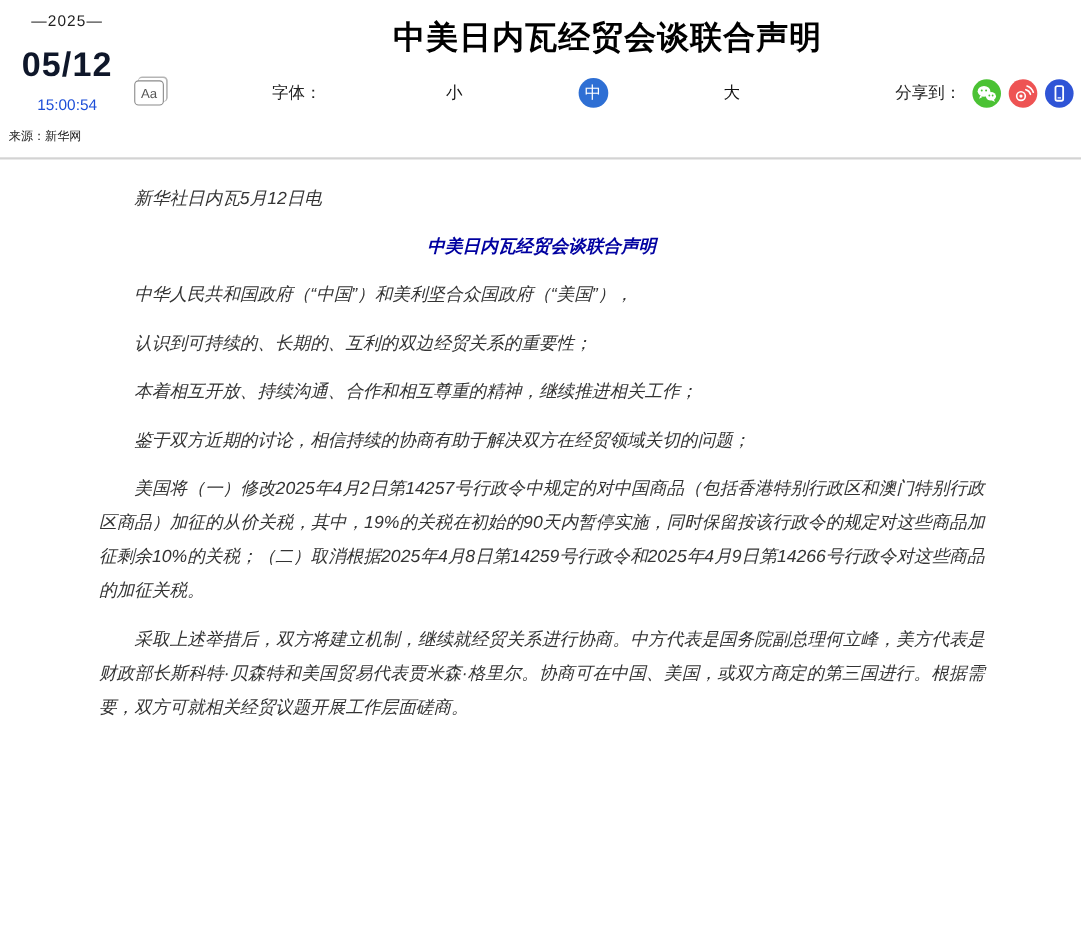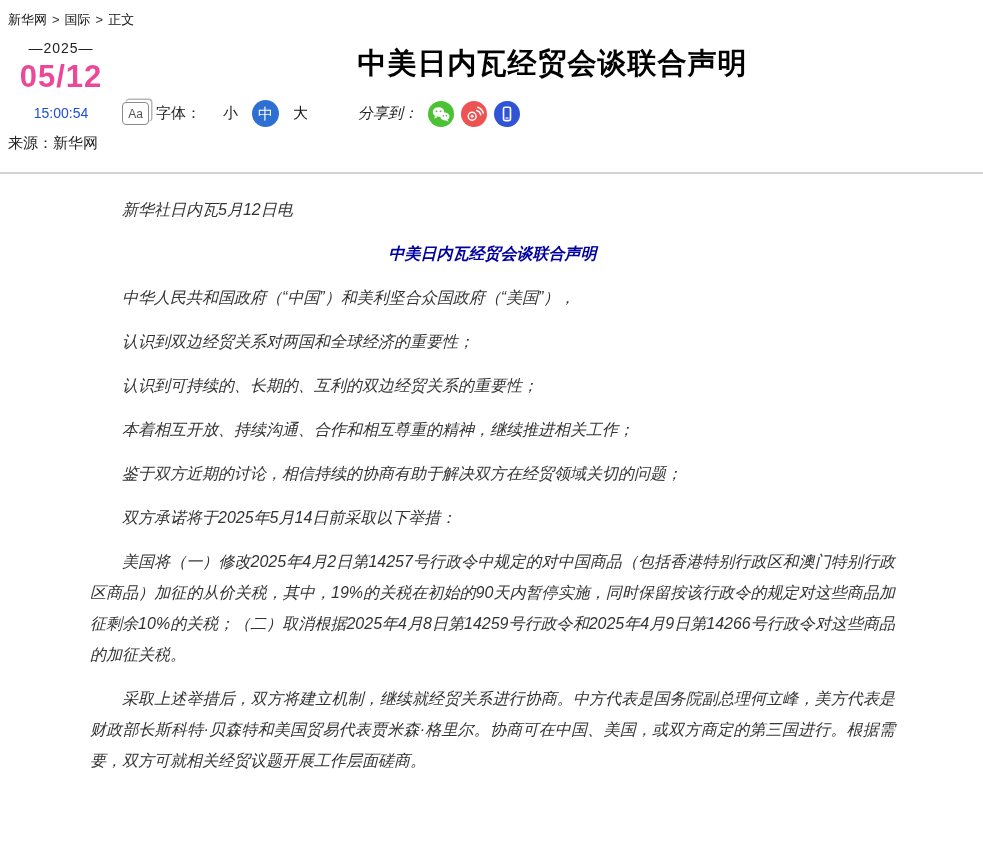--- a/index.html
+++ b/index.html
@@ -8,59 +8,56 @@
 
   
   .breadcrumb{padding:11px 0 0 8px;font-size:13px;color:#111;}
   .breadcrumb .crumb{cursor:pointer;}
   .breadcrumb .sep{margin:0 5px;color:#333;}
 
   
   .header-row{display:flex;margin-top:4px;min-height:134px;}
   .date-block{width:122px;flex:none;text-align:center;}
   .date-year{font-size:14px;color:#222;margin-top:7px;letter-spacing:1px;}
-  .date-big{font-size:31px;font-weight:bold;color:#ec4899;margin-top:3px;letter-spacing:1px;}
+  .date-big{font-size:31px;font-weight:bold;color:#0f172a;margin-top:14px;letter-spacing:1px;}
   .date-time{font-size:14px;color:#1d4ed8;margin-top:10px;}
-  .date-source{font-size:15px;color:#222;margin-top:13px;text-align:left;padding-left:8px;width:140px;}
+  .date-source{font-size:11px;color:#222;margin-top:13px;text-align:left;padding-left:8px;width:140px;}
 
   .title-area{flex:1;text-align:center;}
   .article-title{font-size:29px;font-weight:bold;margin:11px 0 0 0;color:#000;letter-spacing:1px;}
 
-  .toolbar{margin-top:16px;display:flex;justify-content:flex-start;align-items:center;font-size:15px;color:#222;}
+  .toolbar{margin-top:16px;display:flex;justify-content:space-between;align-items:center;font-size:15px;color:#222;}
   .aa-icon{display:inline-flex;align-items:center;justify-content:center;width:25px;height:21px;
     border:1.5px solid #8a8a8a;border-radius:4px;font-size:12px;color:#555;margin-right:7px;background:#fff;
     box-shadow:3px -3px 0 -1px #fff,3.5px -3.5px 0 0 #b5b5b5;}
   .font-label{margin-right:14px;font-family:Liberation Serif, serif;}
   .size-opt{margin:0 8px;cursor:pointer;color:#111;}
   .size-opt.selected{display:inline-block;width:27px;height:27px;line-height:27px;border-radius:50%;
     background:#2e6fd4;color:#fff;text-align:center;margin:0 6px;}
-  .share-group{display:flex;align-items:center;margin-left:42px;font-style:italic;}
+  .share-group{display:flex;align-items:center;margin-left:42px;}
   .share-label{margin-right:10px;}
   .share-circle{width:26px;height:26px;border-radius:50%;margin-right:7px;display:inline-flex;
     align-items:center;justify-content:center;cursor:pointer;}
   .share-wechat{background:#4bc234;}
   .share-weibo{background:#ee5353;}
   .share-mobile{background:#2f54d6;}
   .share-circle svg{width:22px;height:22px;display:block;}
 
   .divider{height:2px;background:#d3d3d3;margin-top:5px;}
 
   
   .article{padding:20px 88px 0 90px;font-size:16px;color:#333;text-align:justify;}
   .article p{margin:0 0 13px 0;line-height:31px;text-indent:2em;font-style:italic;}
   .article p.subtitle{text-align:center;text-indent:0;color:#0000a0;font-weight:bold;}
 </style>
 </head>
 <body>
 
 <div class="page">
 
-  <div class="breadcrumb">
-    <span class="crumb">新华网</span><span class="sep">&gt;</span><span class="crumb">国际</span><span class="sep">&gt;</span><span class="crumb">正文</span>
-  </div>
 
   <div class="header-row">
     <div class="date-block">
       <div class="date-year">—2025—</div>
       <div class="date-big">05/12</div>
       <div class="date-time">15:00:54</div>
       <div class="date-source">来源：新华网</div>
     </div>
 
     <div class="title-area">
@@ -108,22 +105,20 @@
       </div>
     </div>
   </div>
 
   <div class="divider"></div>
 
   <div class="article">
     <p>新华社日内瓦5月12日电</p>
     <p class="subtitle">中美日内瓦经贸会谈联合声明</p>
     <p>中华人民共和国政府（“中国”）和美利坚合众国政府（“美国”），</p>
-    <p>认识到双边经贸关系对两国和全球经济的重要性；</p>
     <p>认识到可持续的、长期的、互利的双边经贸关系的重要性；</p>
     <p>本着相互开放、持续沟通、合作和相互尊重的精神，继续推进相关工作；</p>
     <p>鉴于双方近期的讨论，相信持续的协商有助于解决双方在经贸领域关切的问题；</p>
-    <p>双方承诺将于2025年5月14日前采取以下举措：</p>
     <p>美国将（一）修改2025年4月2日第14257号行政令中规定的对中国商品（包括香港特别行政区和澳门特别行政区商品）加征的从价关税，其中，19%的关税在初始的90天内暂停实施，同时保留按该行政令的规定对这些商品加征剩余10%的关税；（二）取消根据2025年4月8日第14259号行政令和2025年4月9日第14266号行政令对这些商品的加征关税。</p>
     <p>采取上述举措后，双方将建立机制，继续就经贸关系进行协商。中方代表是国务院副总理何立峰，美方代表是财政部长斯科特·贝森特和美国贸易代表贾米森·格里尔。协商可在中国、美国，或双方商定的第三国进行。根据需要，双方可就相关经贸议题开展工作层面磋商。</p>
   </div>
 
 </div>
 
 </body></html>

